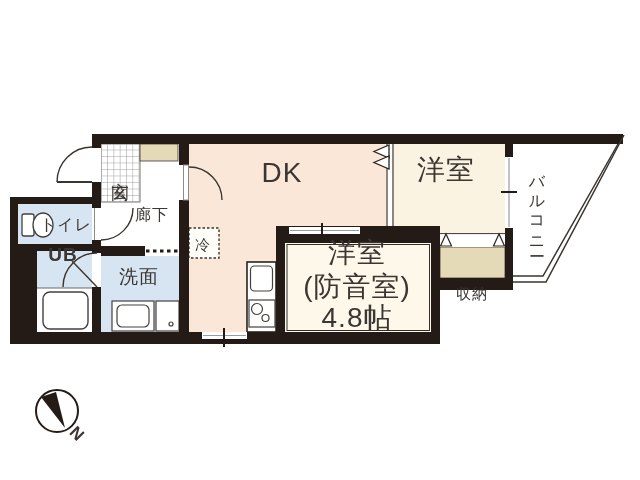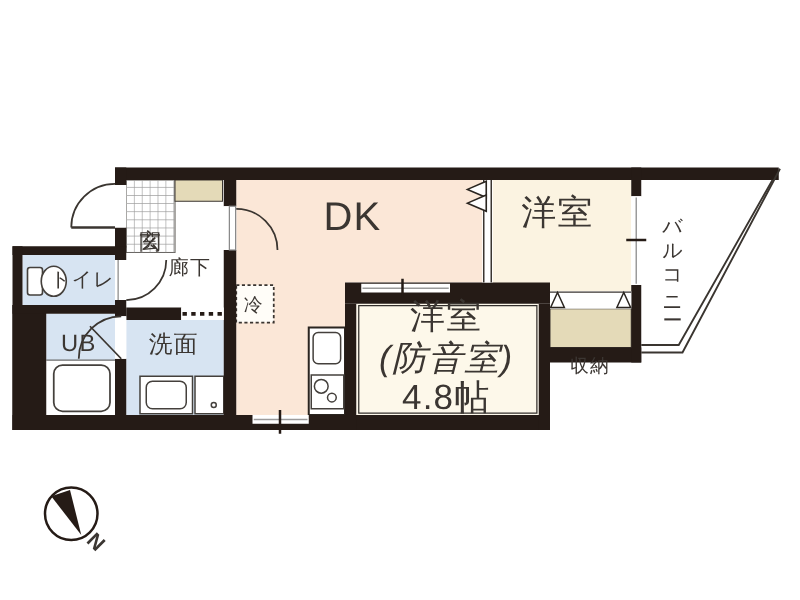--- a/index.html
+++ b/index.html
@@ -2,21 +2,21 @@
 <html><head>
 <meta charset="utf-8">
 <style>
   html,body{margin:0;padding:0;background:#ffffff;}
   .stage{position:relative;width:640px;height:480px;background:#ffffff;overflow:hidden;
          font-family:"Liberation Sans","DejaVu Sans",sans-serif;}
   .stage svg{position:absolute;left:0;top:0;}
   .lbl{position:absolute;transform:translate(-50%,-50%);color:#3b3632;white-space:nowrap;
        font-weight:500;letter-spacing:1px;line-height:1;}
   .lbl.v{writing-mode:vertical-rl;text-orientation:mixed;letter-spacing:3px;}
-  .fs28{font-size:32px;} .fs25{font-size:25px;} .fs24{font-size:28px;}
+  .fs28{font-size:28px;} .fs25{font-size:25px;} .fs24{font-size:28px;}
   .fs19{font-size:19px;} .fs16{font-size:16px;} .fs15{font-size:15px;} .fs17{font-size:17px;}
   .north{transform:translate(-50%,-50%) rotate(45deg);font-weight:700;}
 </style>
 </head>
 <body>
 
 <div class="stage">
 <svg width="640" height="480" viewBox="0 0 640 480">
   <defs>
     <pattern id="tile" width="6.3" height="6.5" patternUnits="userSpaceOnUse">
@@ -153,24 +153,24 @@
 
   <g>
     <circle cx="57" cy="411" r="21" fill="#ffffff" stroke="#251b16" stroke-width="2"></circle>
     <polygon points="41,397 56,392 65,428" fill="#251b16"></polygon>
   </g>
 </svg>
 
 <div class="lbl v fs17" style="left:120px;top:172px;">玄関</div>
 <div class="lbl fs16" style="left:152px;top:215px;">廊下</div>
 <div class="lbl fs16" style="left:66px;top:225px;">トイレ</div>
-<div class="lbl fs19" style="left:63px;top:275px;">UB</div>
+<div class="lbl fs19" style="left:63px;top:254px;font-weight:bold;">UB</div>
 <div class="lbl fs19" style="left:139px;top:276px;">洗面</div>
 <div class="lbl fs28" style="left:282px;top:173px;">DK</div>
 <div class="lbl fs15" style="left:203px;top:244px;">冷</div>
 <div class="lbl fs24" style="left:357px;top:253px;">洋室</div>
-<div class="lbl fs24" style="left:357px;top:287px;font-style:italic;">(防音室)</div>
+<div class="lbl fs24" style="left:357px;top:287px;">(防音室)</div>
 <div class="lbl fs24" style="left:357px;top:318px;text-align:center;">4.8帖</div>
 <div class="lbl fs24" style="left:446px;top:170px;">洋室</div>
 <div class="lbl fs15" style="left:472px;top:262px;margin-top:31px;">収納</div>
 <div class="lbl v fs16" style="left:537px;top:207px;">バルコニー</div>
 <div class="lbl north fs17" style="left:77px;top:434px;">N</div>
 </div>
 
 </body></html>

